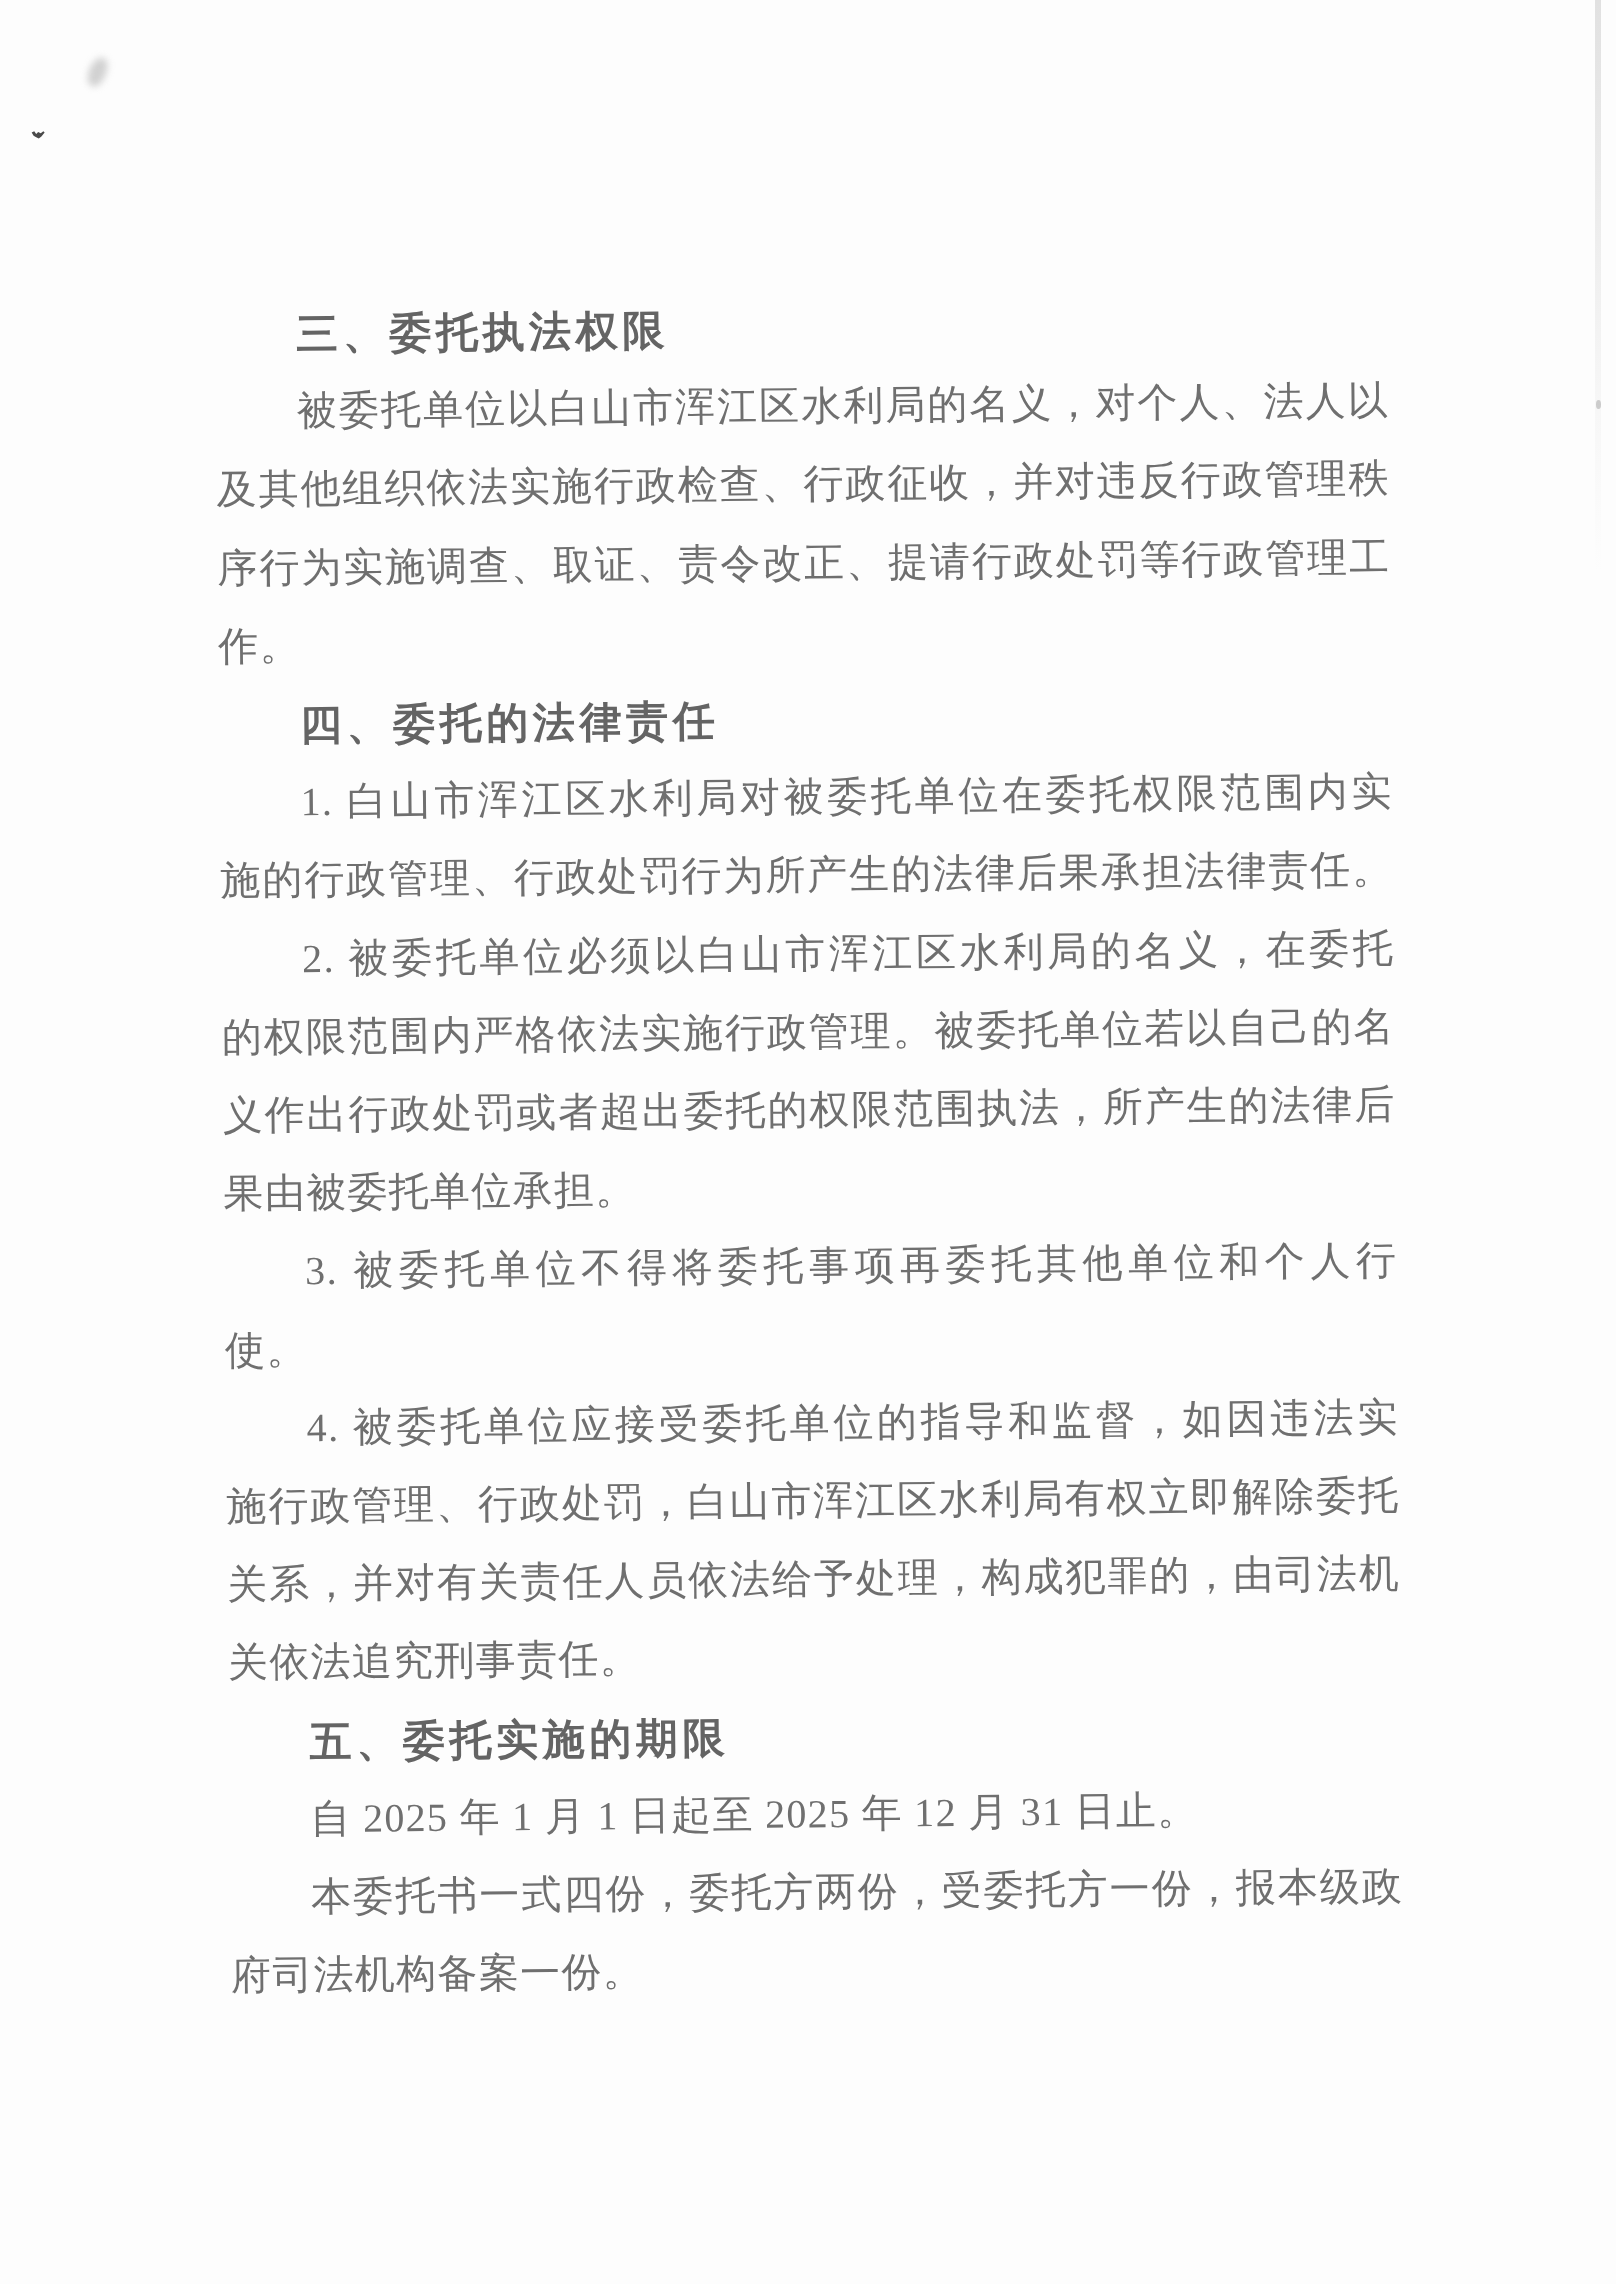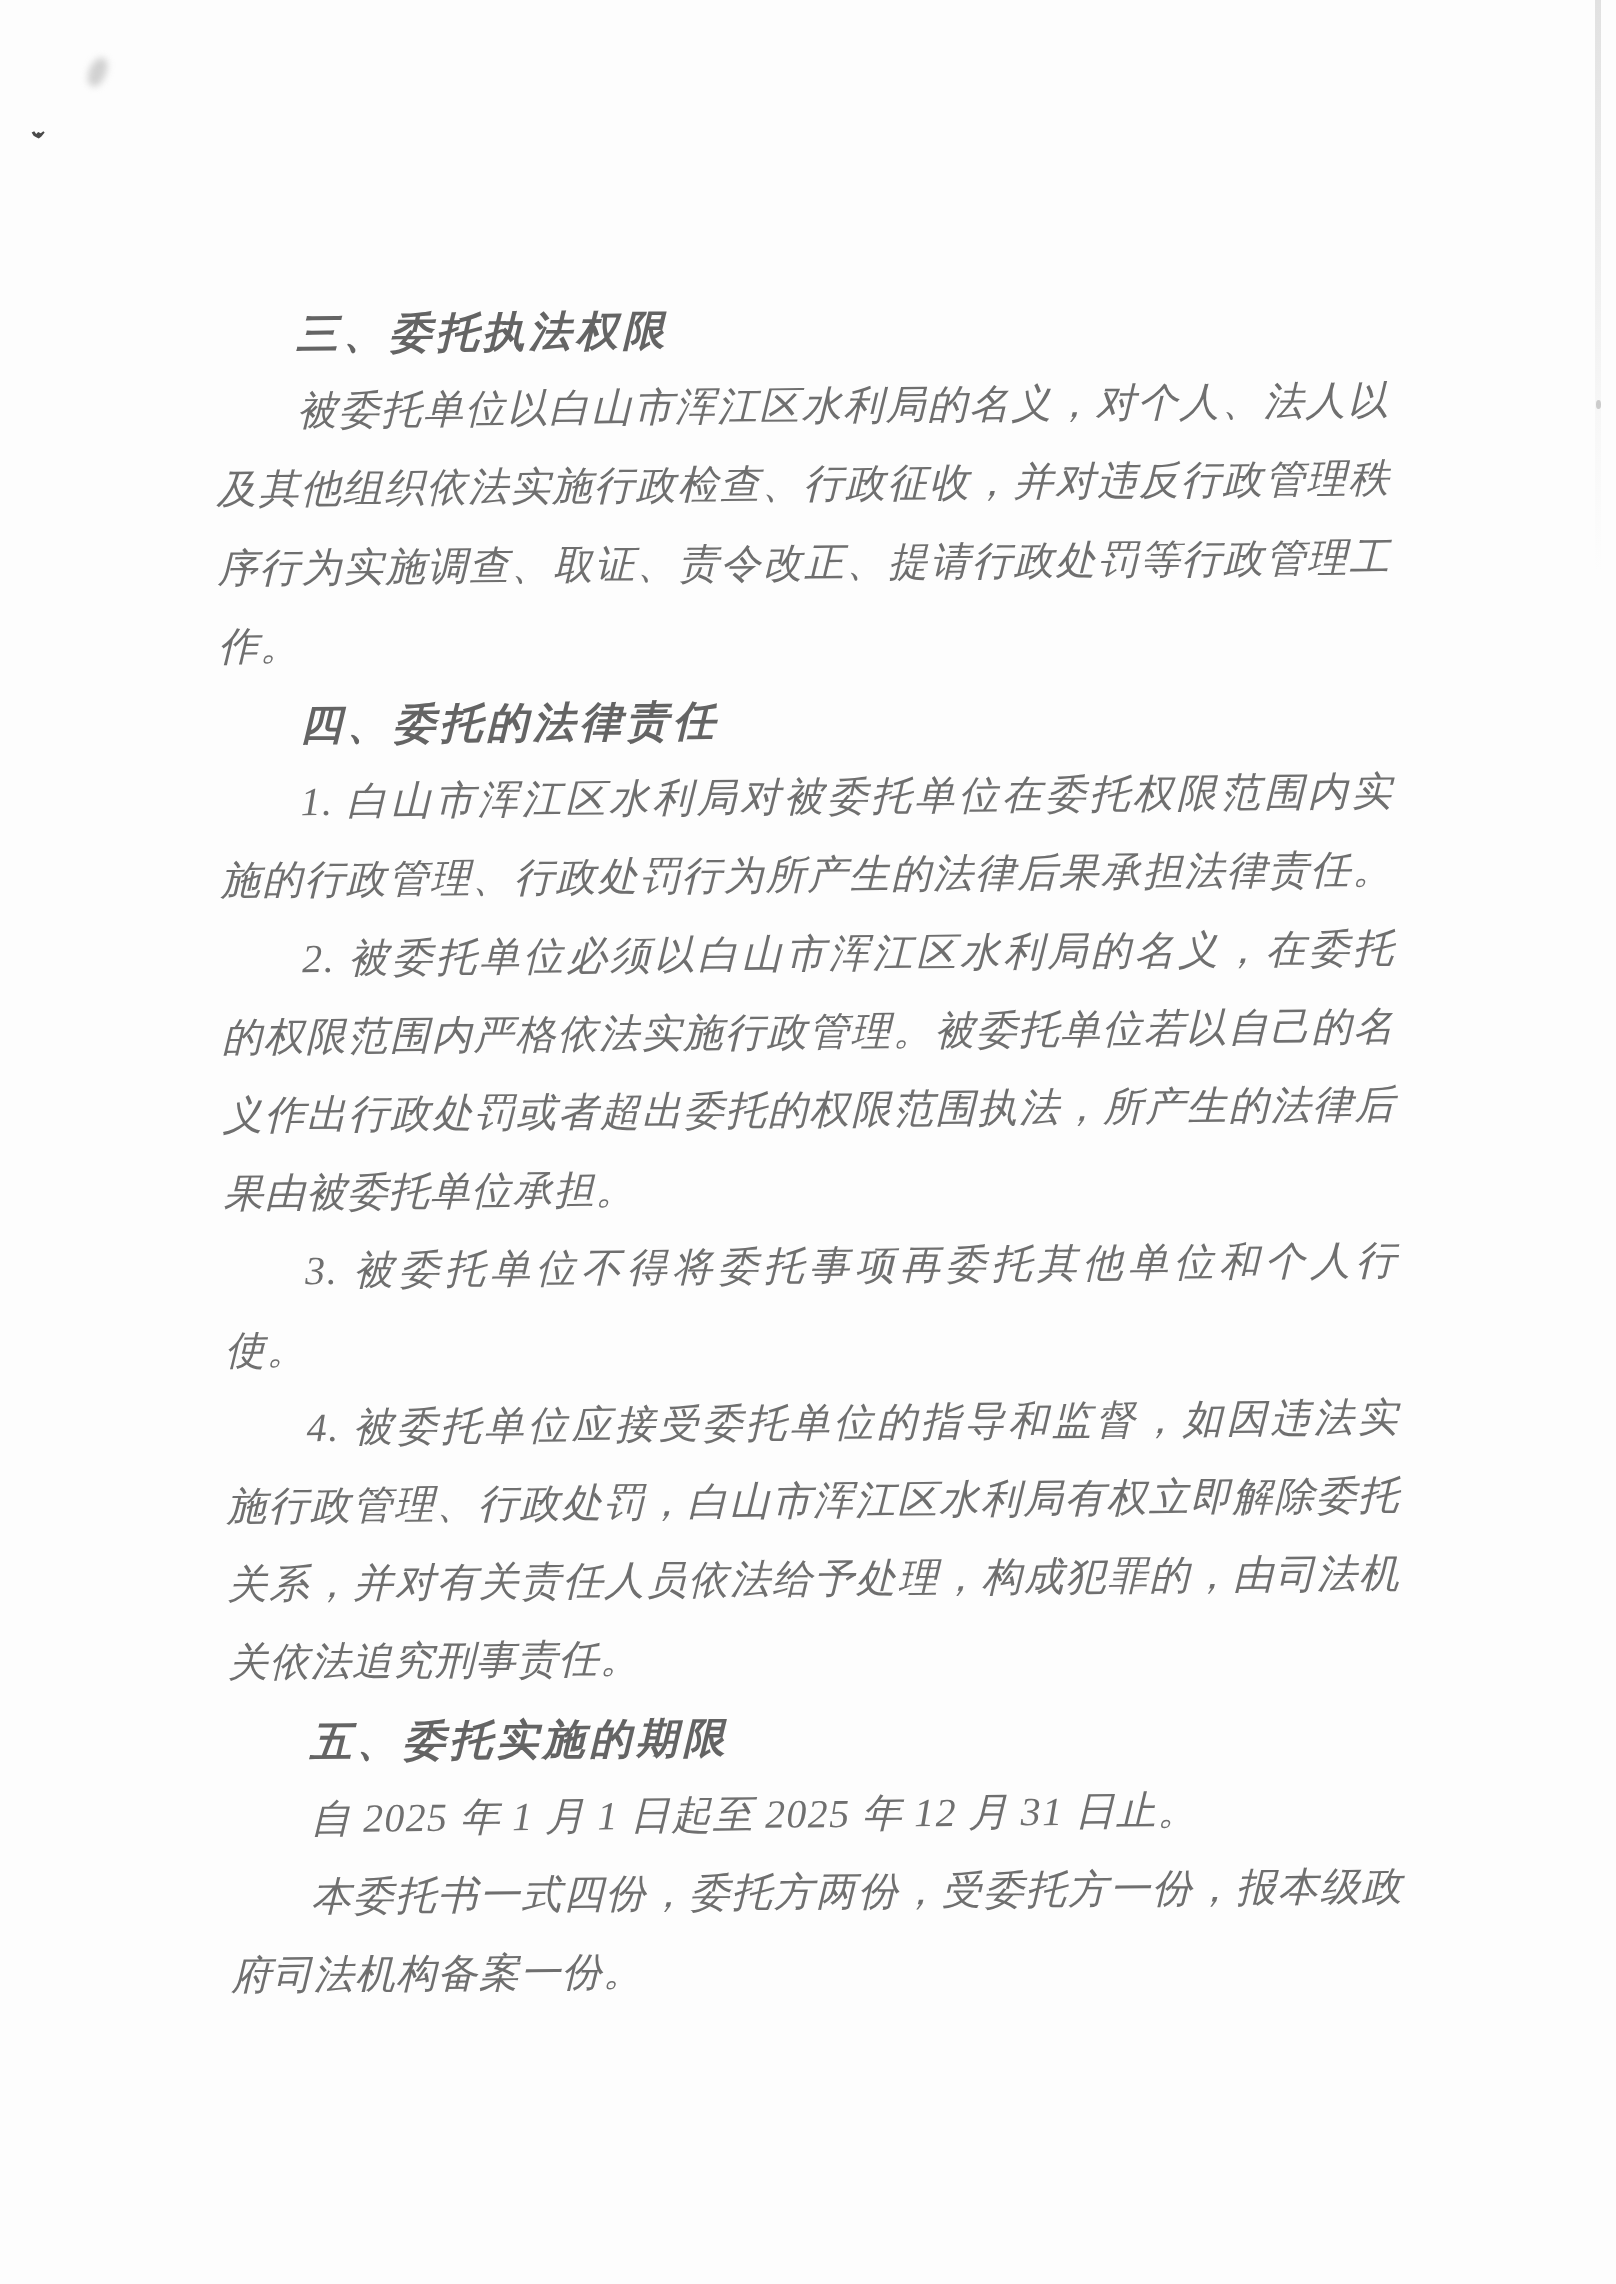--- a/index.html
+++ b/index.html
@@ -11,21 +11,20 @@
   body{
     width:1616px;height:2284px;
     background:#ffffff;
     font-family:"Liberation Serif", serif;
     overflow:hidden;
   }
   .page{
     position:absolute;left:0;top:0;
     width:1616px;height:2284px;
     background:var(--page-bg);
-    font-style:italic;
   }
   
   .doc{
     position:absolute;
     left:215px;top:313px;
     width:1173px;height:1720px;
     transform:rotate(-0.55deg);
     transform-origin:0 0;
   }
   .line{

